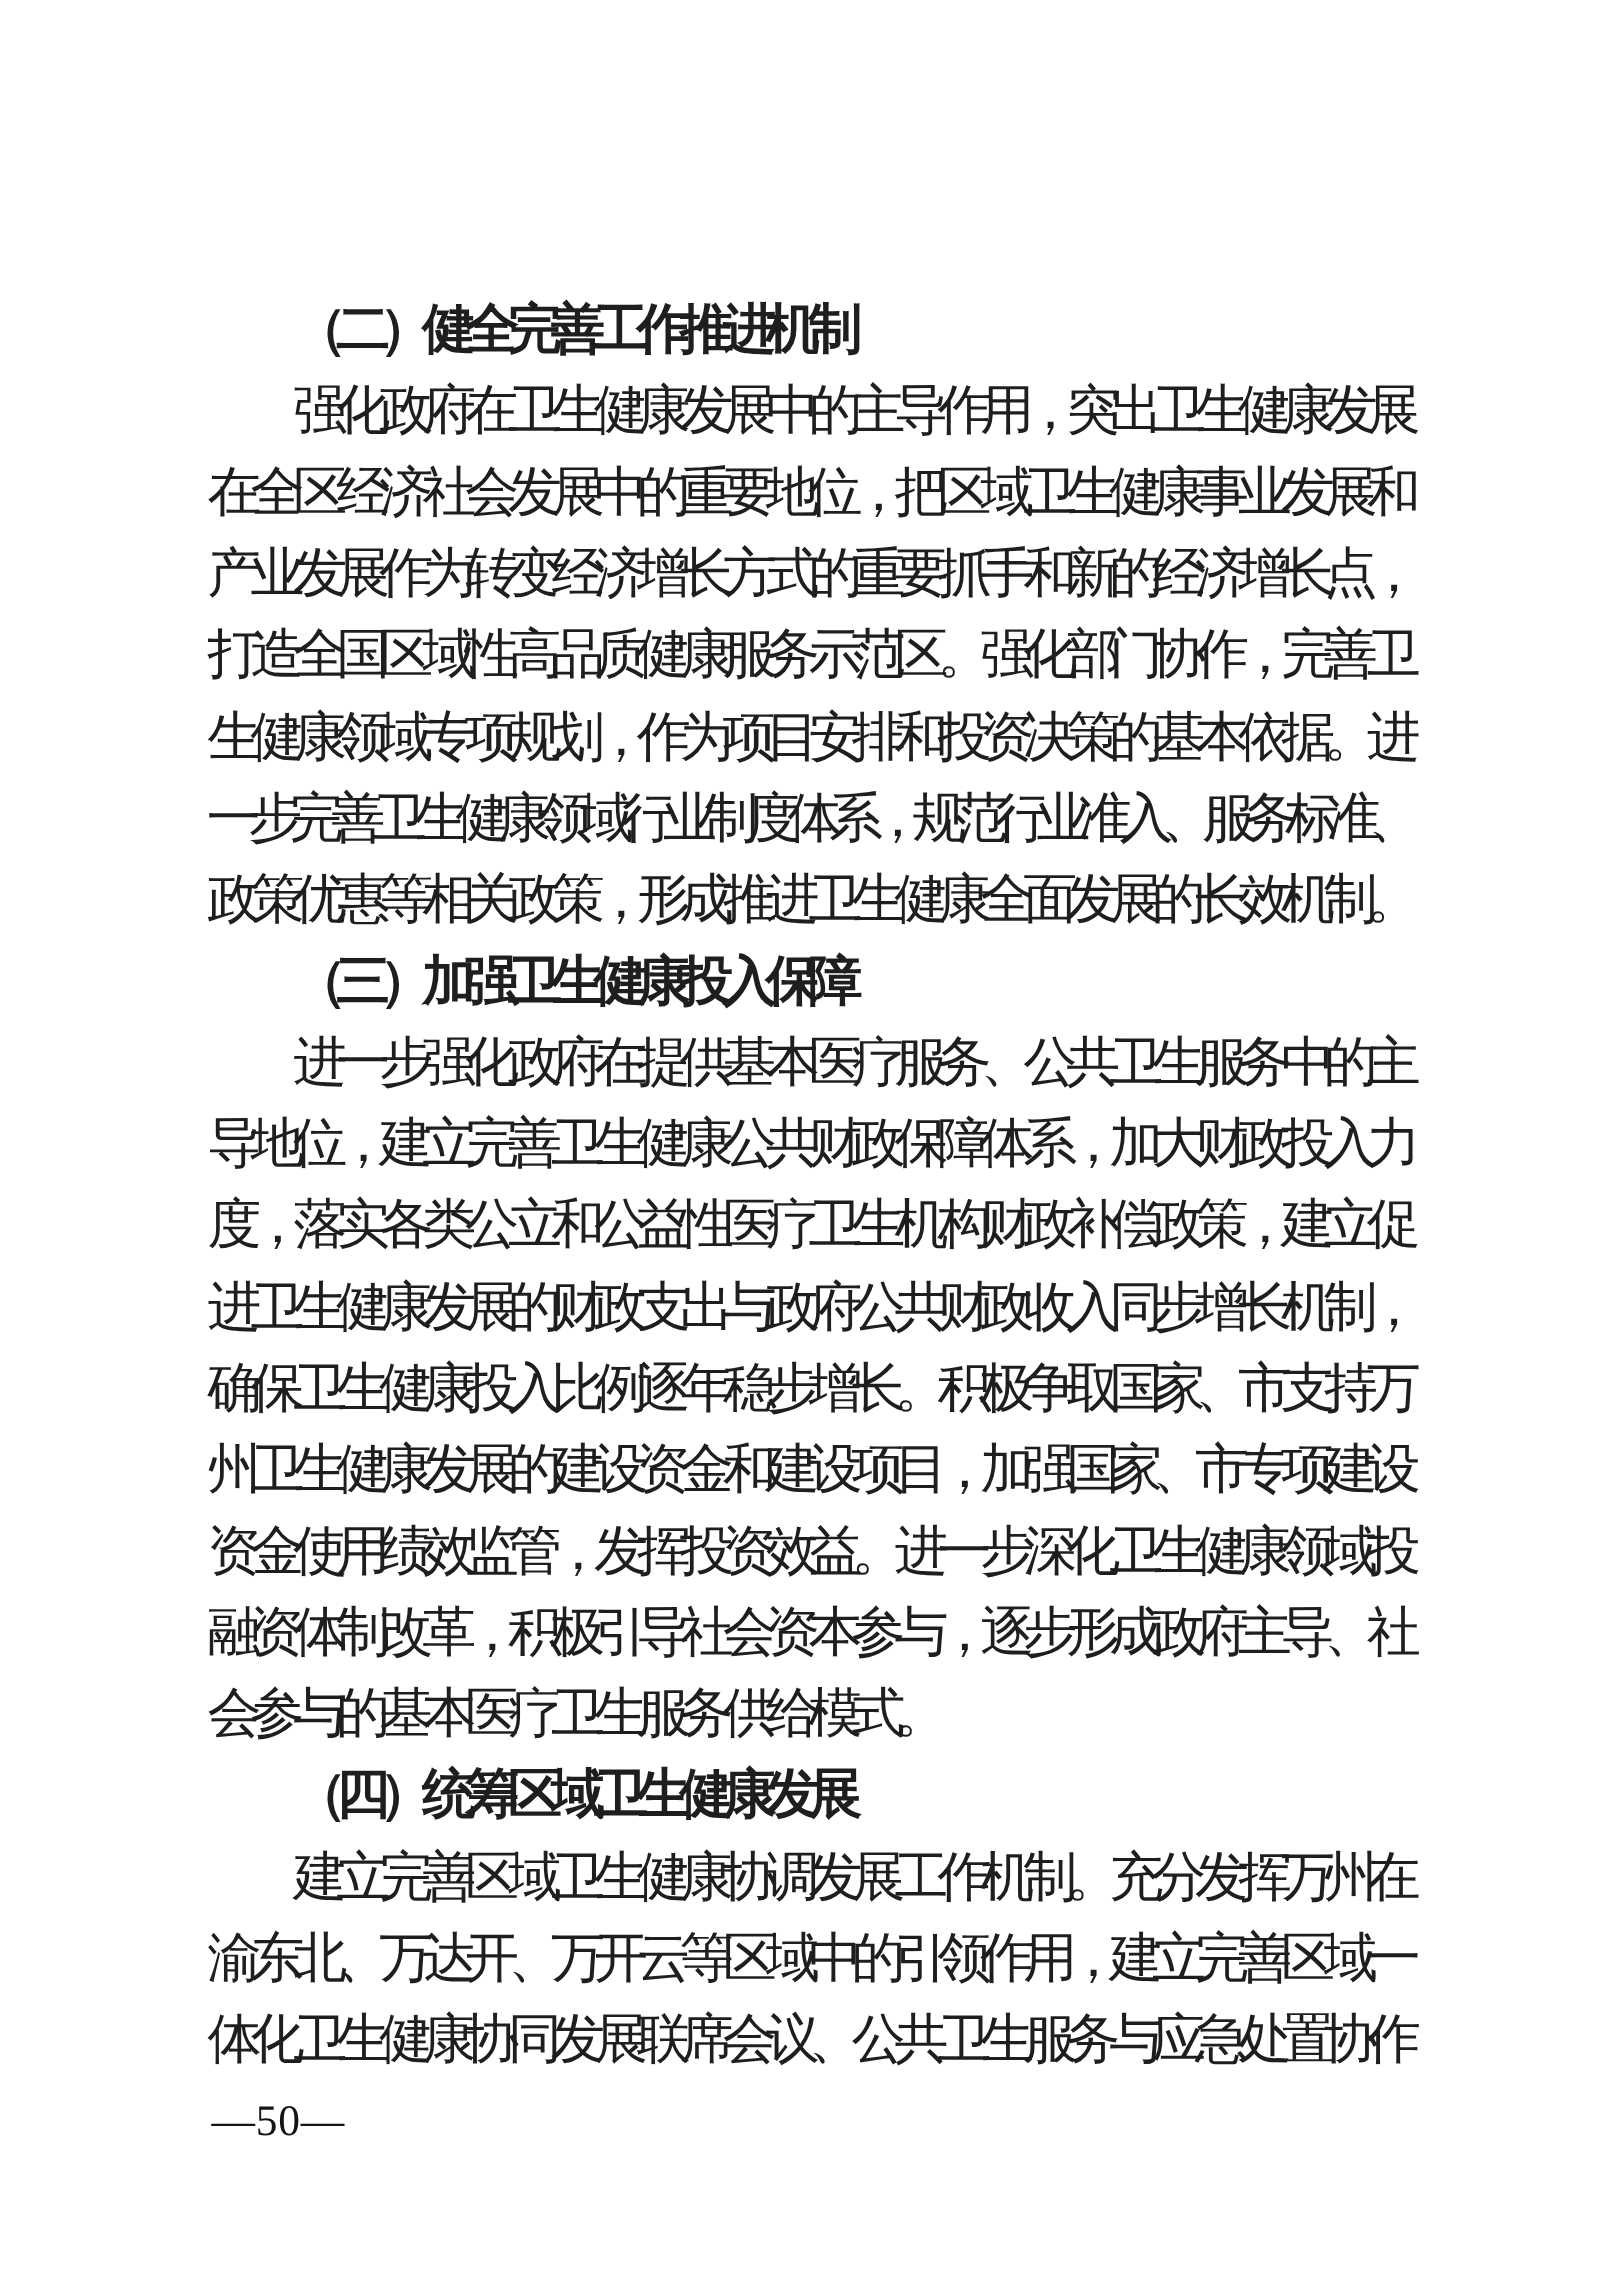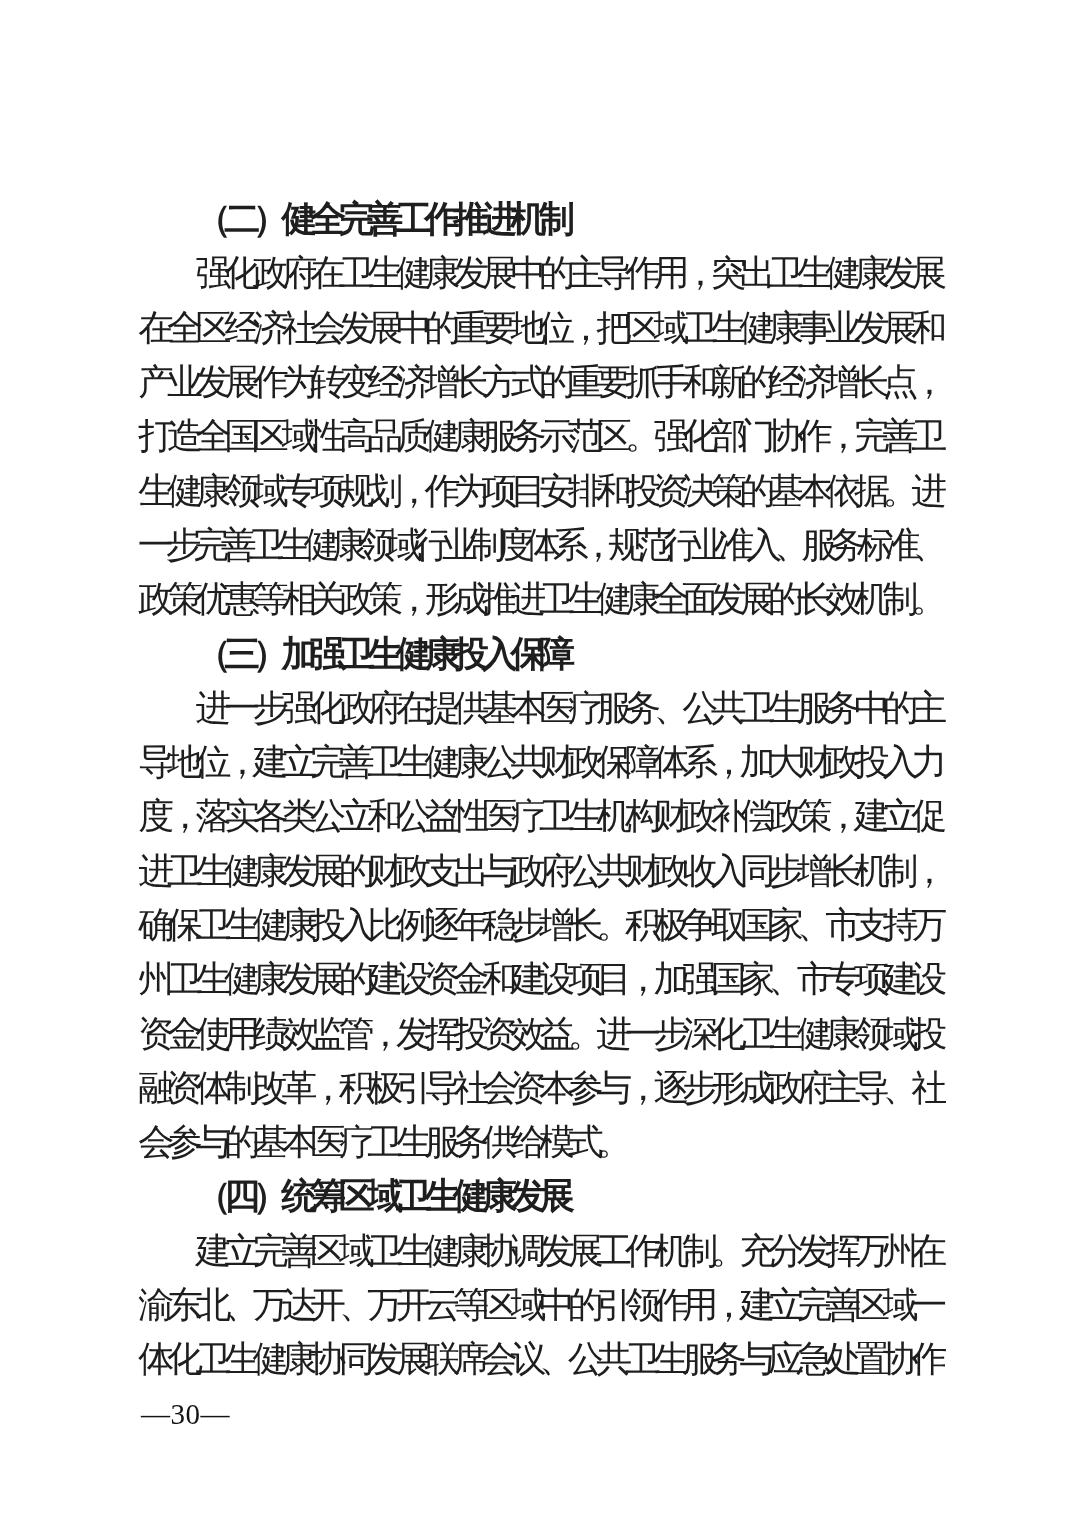--- a/index.html
+++ b/index.html
@@ -659,14 +659,14 @@
         <span class="cell">务</span>
         <span class="cell">与</span>
         <span class="cell">应</span>
         <span class="cell">急</span>
         <span class="cell">处</span>
         <span class="cell">置</span>
         <span class="cell">协</span>
         <span class="cell">作</span>
       </div>
     </div>
-  <div class="page-number">—30—</div>
+  <div class="page-number">—50—</div>
 </div>
 
 </body></html>

